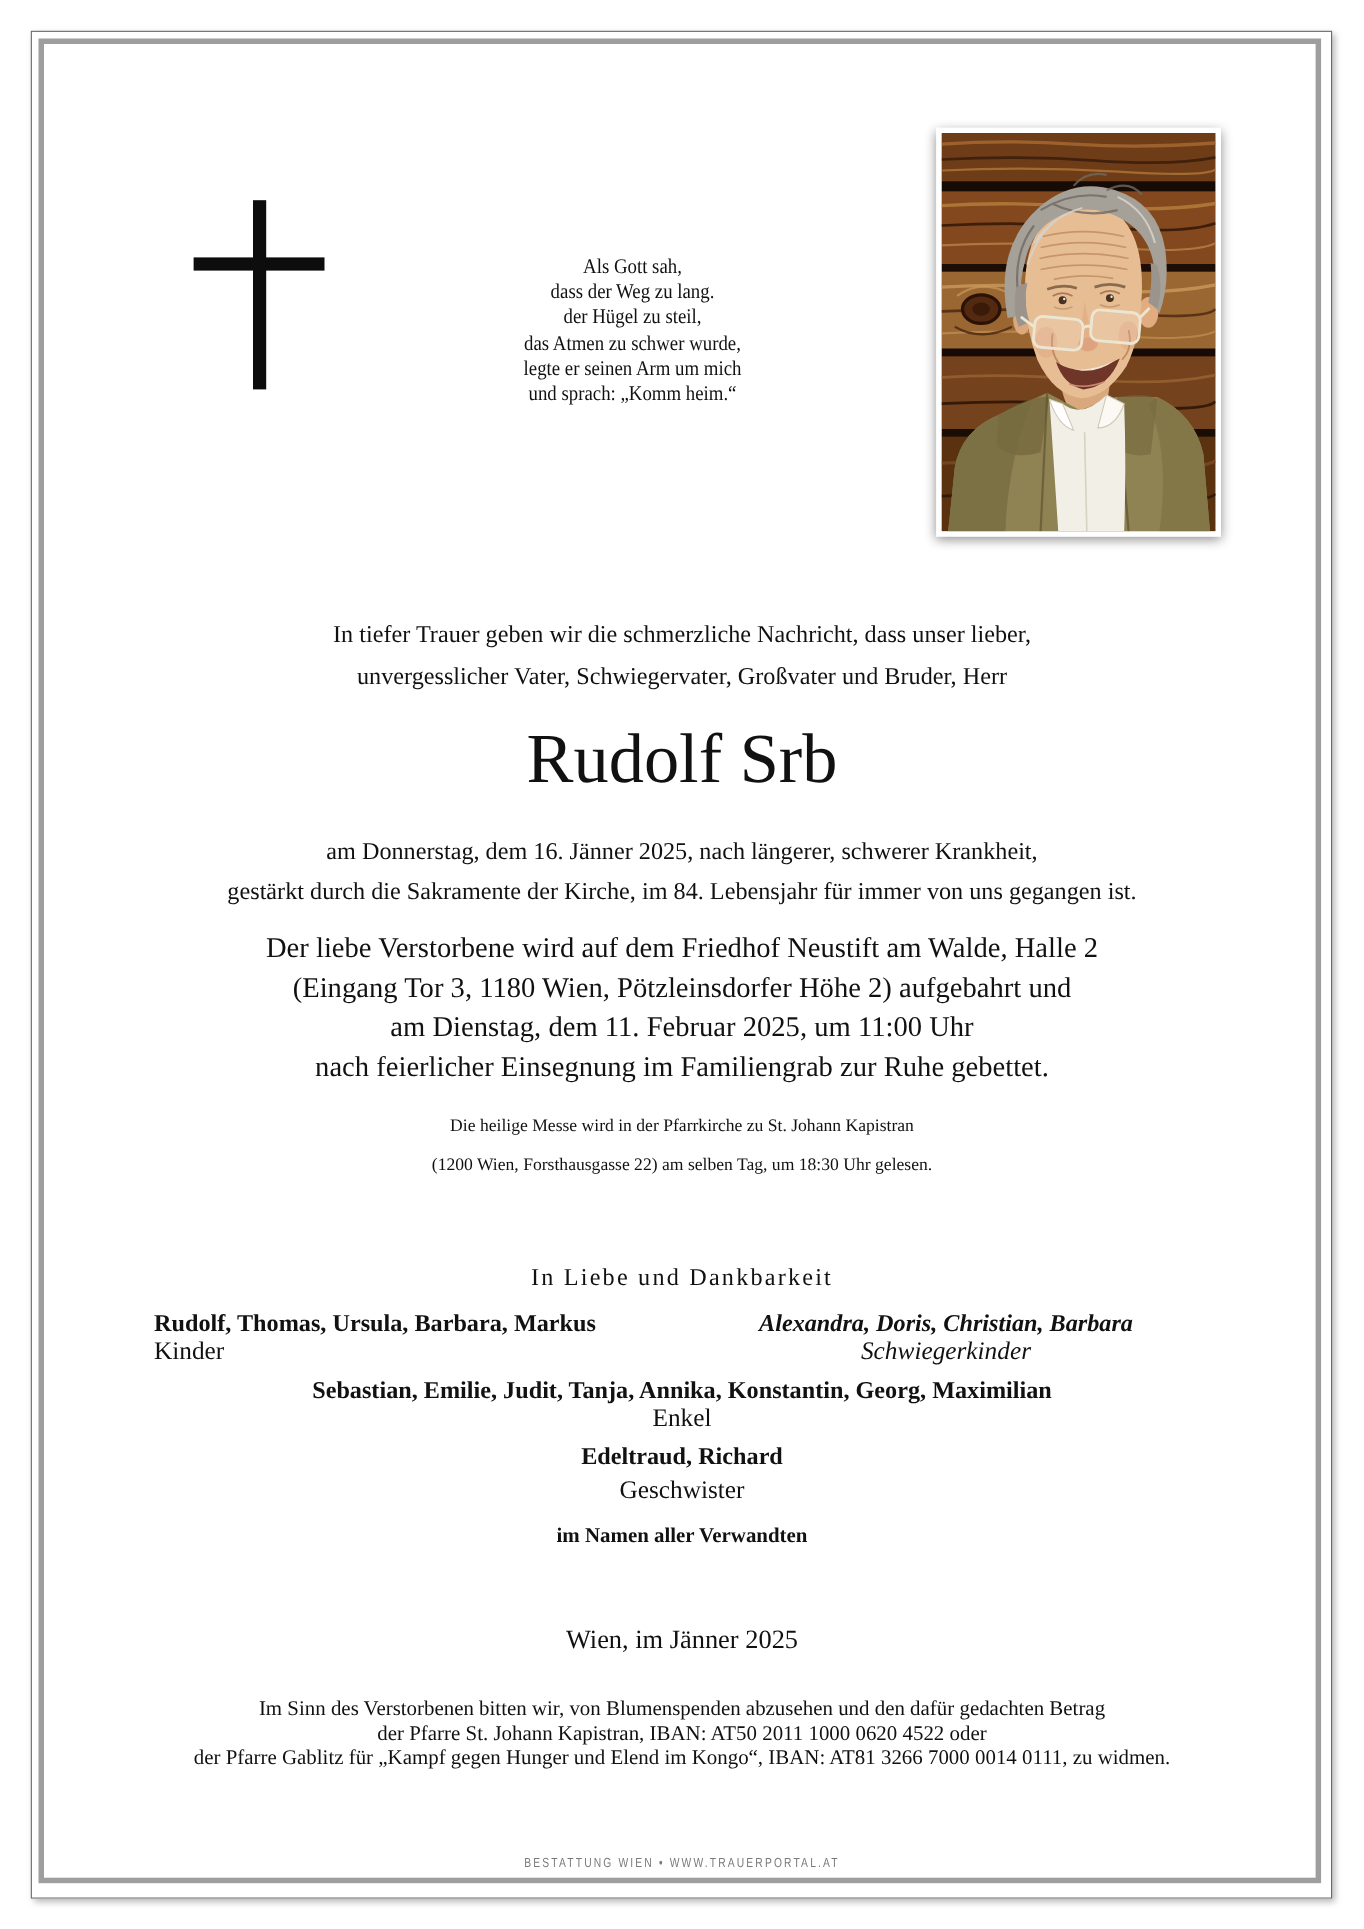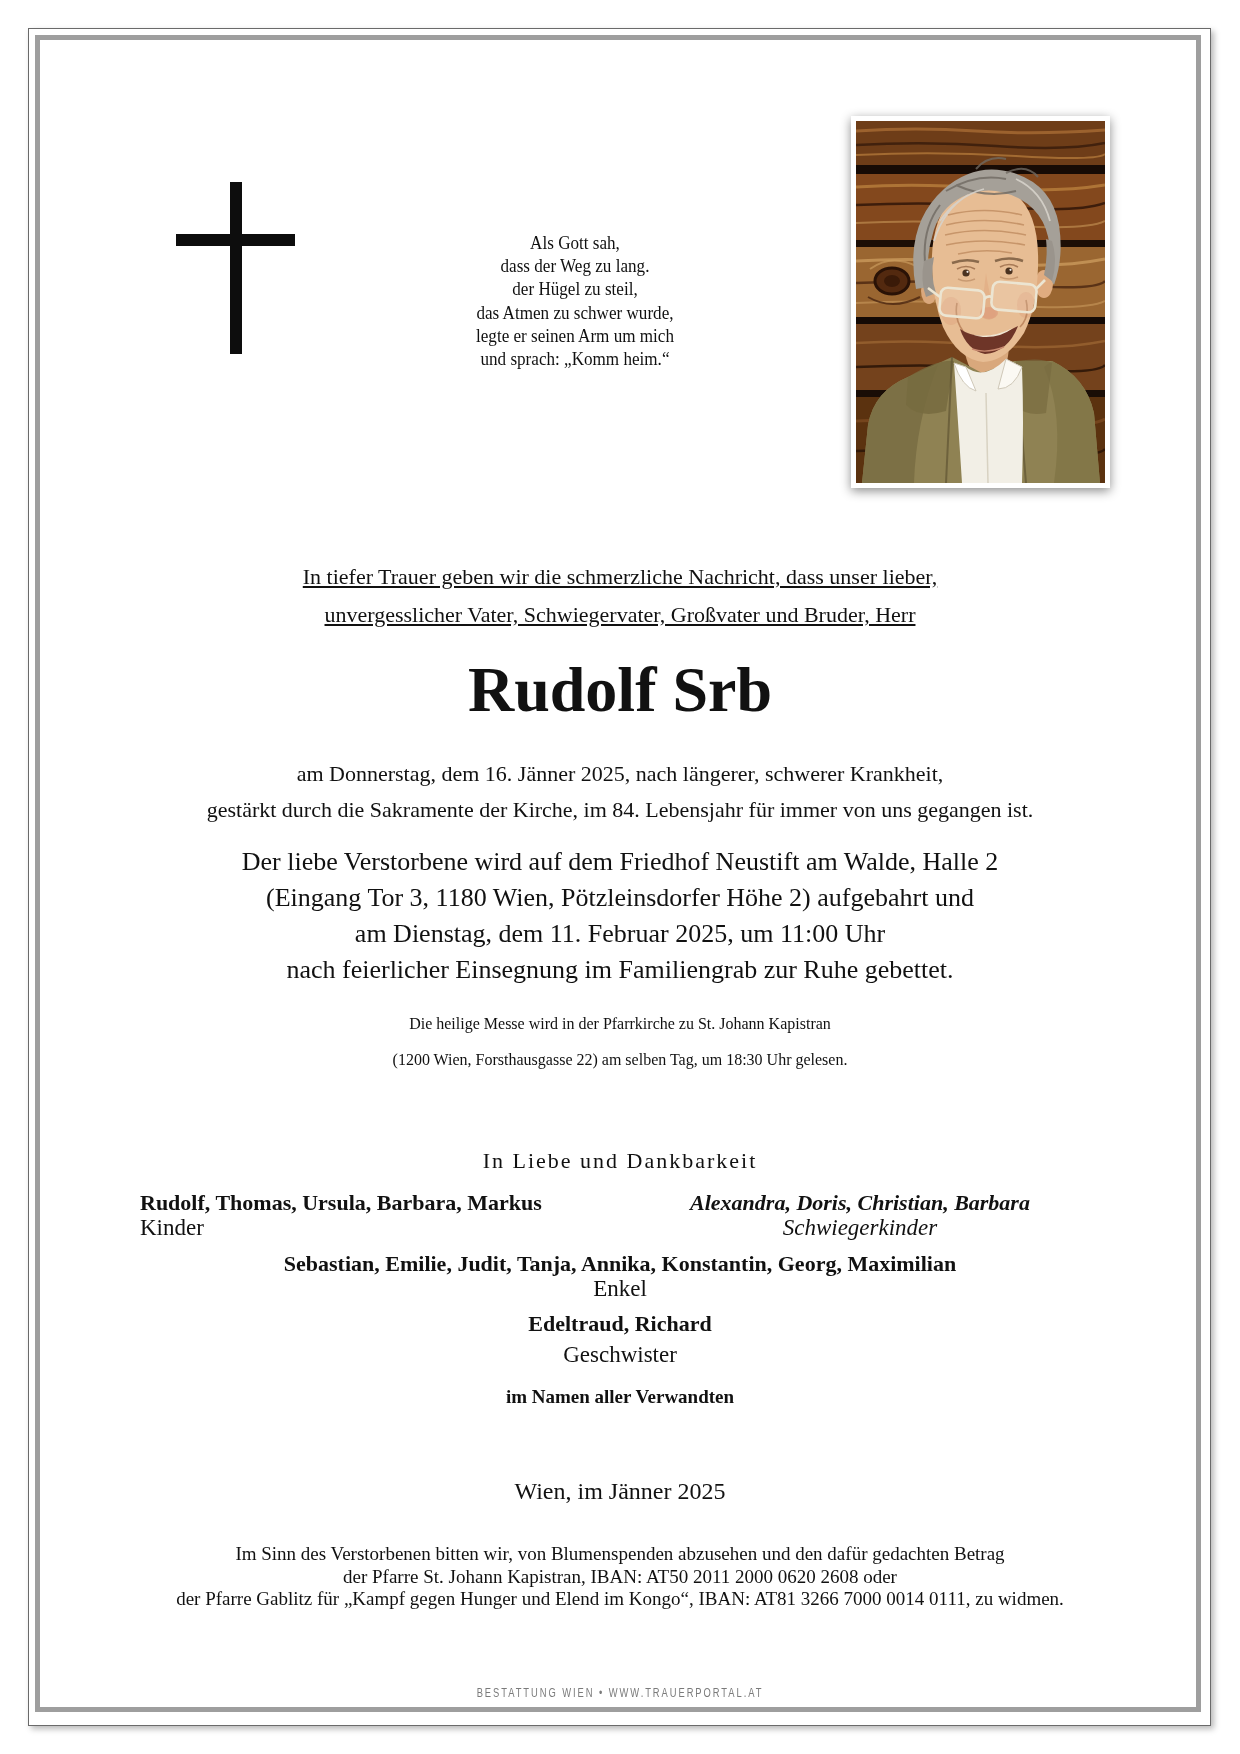--- a/index.html
+++ b/index.html
@@ -16,22 +16,22 @@
   .cross-h{left:176px;top:234px;width:119px;height:12px;background:#0d0d0d;}
   
   .poem{left:375px;top:231px;width:400px;text-align:center;font-size:19px;
         line-height:23.2px;transform:scaleX(0.9);transform-origin:50% 0;}
   
   .photo{left:851px;top:116px;width:259px;height:372px;background:#fff;padding:5px;
          box-sizing:border-box;box-shadow:0 3px 10px rgba(0,0,0,0.45);}
   .photo svg{display:block;width:100%;height:100%;}
   
   .col{left:90px;width:1060px;text-align:center;}
-  .intro{top:558px;font-size:22px;line-height:38px;text-decoration:underline;}
-  .name{top:654px;font-size:64px;line-height:72px;font-weight:bold;}
+  .intro{top:558px;font-size:22px;line-height:38px;}
+  .name{top:654px;font-size:64px;line-height:72px;font-weight:normal;}
   .death{top:756px;font-size:22px;line-height:36px;}
   .funeral{top:844px;font-size:26px;line-height:36px;}
   .mass{top:1006px;font-size:16px;line-height:36px;}
   .closing{top:1146px;font-size:22px;line-height:30px;letter-spacing:2px;}
   .fam-names{font-size:22px;line-height:26px;font-weight:bold;}
   .fam-label{font-size:23px;line-height:24px;}
   .fam-left{left:140px;top:1190px;width:500px;text-align:left;}
   .fam-right{left:610px;top:1190px;width:500px;text-align:center;font-style:italic;}
   .fam-row2{top:1251px;}
   .fam-row3{top:1311px;}
@@ -204,17 +204,17 @@
   <div class="fam-names">Edeltraud, Richard</div>
   <div class="fam-label mt6">Geschwister</div>
 </div>
 
 <div class="abs col behalf">im Namen aller Verwandten</div>
 
 <div class="abs col place">Wien, im Jänner 2025</div>
 
 <div class="abs col donation">
   <div>Im Sinn des Verstorbenen bitten wir, von Blumenspenden abzusehen und den dafür gedachten Betrag</div>
-  <div>der Pfarre St. Johann Kapistran, IBAN: AT50 2011 2000 0620 2608 oder</div>
+  <div>der Pfarre St. Johann Kapistran, IBAN: AT50 2011 1000 0620 4522 oder</div>
   <div>der Pfarre Gablitz für „Kampf gegen Hunger und Elend im Kongo“, IBAN: AT81 3266 7000 0014 0111, zu widmen.</div>
 </div>
 
 <div class="abs col footer">BESTATTUNG WIEN  •  WWW.TRAUERPORTAL.AT</div>
 
 </body></html>

